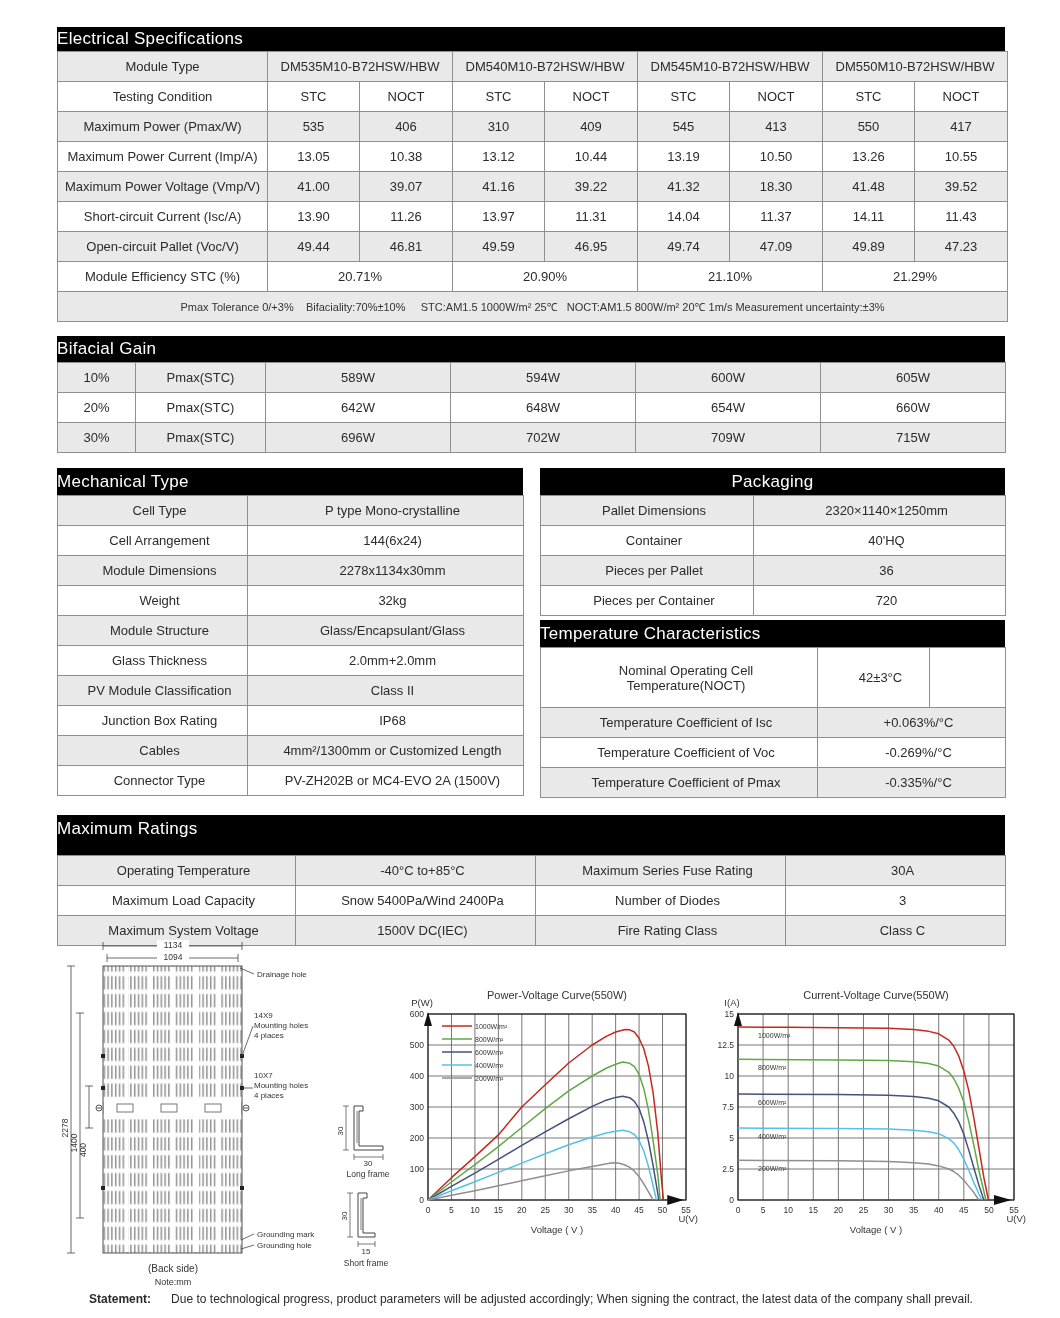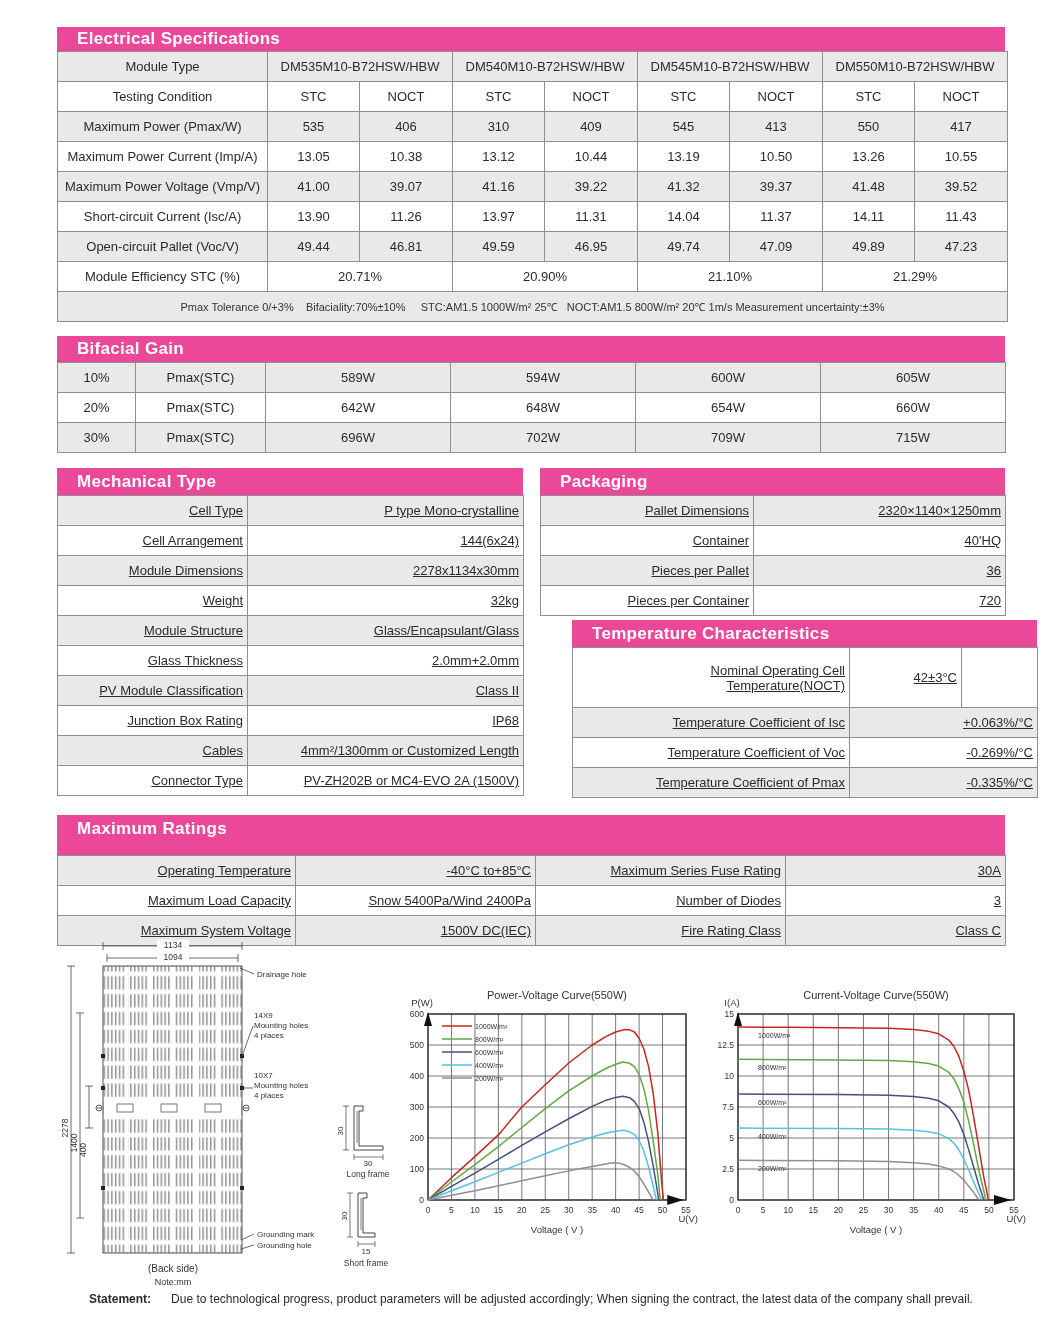--- a/index.html
+++ b/index.html
@@ -1,23 +1,23 @@
 <!DOCTYPE html>
 <html><head>
 <meta charset="utf-8">
 <style>
   html,body{margin:0;padding:0;background:#ffffff;}
   body{width:1060px;height:1318px;position:relative;font-family:"Liberation Sans",sans-serif;color:#2b2b2b;}
   .sec{position:absolute;}
-  .hdr{background:#ec4899;color:#ffffff;font-weight:bold;font-size:17px;line-height:24px;height:24px;padding-left:20px;letter-spacing:.3px;}
+  .hdr{background:#000000;color:#ffffff;font-weight:normal;font-size:17px;line-height:24px;height:24px;padding-left:0;letter-spacing:.3px;}
   table{border-collapse:collapse;width:100%;table-layout:fixed;border-radius:15px;}
   td{border:1px solid #8f8f8f;font-size:13px;text-align:center;height:29px;padding:0 4px;overflow:hidden;white-space:nowrap;}
   td.tall{height:59px;white-space:normal;line-height:15px;margin-top:27px;}
   .alt{background:#e9e9e9;}
-  .la{text-align:right;padding-left:18px;text-decoration:underline;}
+  .la{text-align:center;padding-left:18px;}
   .foot{font-size:11px;white-space:pre;color:#333;}
   .stmt{font-size:12px;text-align:center;width:100%;}
   .stmt b{margin-right:20px;}
   svg text{fill:#333;}
 </style>
 </head>
 <body>
 
 <div class="sec" style="left:57px;top:27px;width:948px;">
   <div class="hdr">Electrical Specifications</div>
@@ -74,21 +74,21 @@
           <td>13.26</td>
           <td>10.55</td>
         </tr>
         <tr>
           <td class="alt">Maximum Power Voltage (Vmp/V)</td>
           <td class="alt">41.00</td>
           <td class="alt">39.07</td>
           <td class="alt">41.16</td>
           <td class="alt">39.22</td>
           <td class="alt">41.32</td>
-          <td class="alt">39.37</td>
+          <td class="alt">18.30</td>
           <td class="alt">41.48</td>
           <td class="alt">39.52</td>
         </tr>
         <tr>
           <td>Short-circuit Current (Isc/A)</td>
           <td>13.90</td>
           <td>11.26</td>
           <td>13.97</td>
           <td>11.31</td>
           <td>14.04</td>
@@ -207,21 +207,21 @@
         </tr>
         <tr>
           <td class=" la">Connector Type</td>
           <td class=" la">PV-ZH202B or MC4-EVO 2A (1500V)</td>
         </tr>
       </tbody>
     </table>
 </div>
 
 <div class="sec" style="left:540px;top:468px;width:465px;">
-  <div class="hdr" style="height:27px;line-height:27px;">Packaging</div>
+  <div class="hdr" style="height:27px;line-height:27px;text-align:center;">Packaging</div>
   <table id="tbl-packaging">
       <colgroup>
         <col style="width: 213px;">
         <col style="width: 252px;">
       </colgroup>
       <tbody>
         <tr>
           <td class="alt la">Pallet Dimensions</td>
           <td class="alt la">2320×1140×1250mm</td>
         </tr>
@@ -234,21 +234,21 @@
           <td class="alt la">36</td>
         </tr>
         <tr>
           <td class=" la">Pieces per Container</td>
           <td class=" la">720</td>
         </tr>
       </tbody>
     </table>
 </div>
 
-<div class="sec" style="left:572px;top:620px;width:465px;">
+<div class="sec" style="left:540px;top:620px;width:465px;">
   <div class="hdr" style="height:27px;line-height:27px;">Temperature Characteristics</div>
   <table id="tbl-temperature">
       <colgroup>
         <col style="width: 277px;">
         <col style="width: 112px;">
         <col style="width: 76px;">
       </colgroup>
       <tbody>
         <tr>
           <td class="la tall">Nominal Operating Cell Temperature(NOCT)</td>

